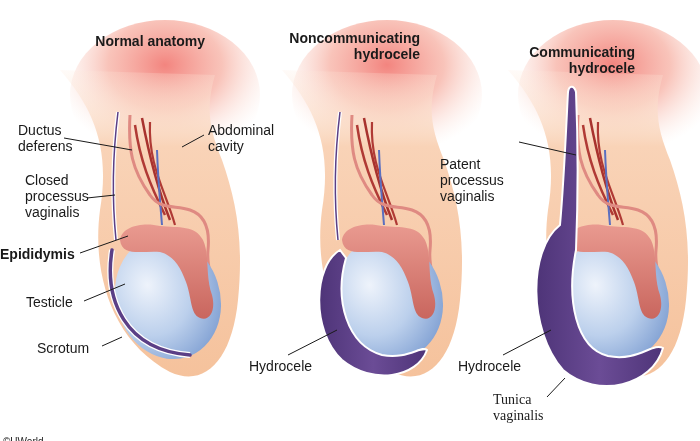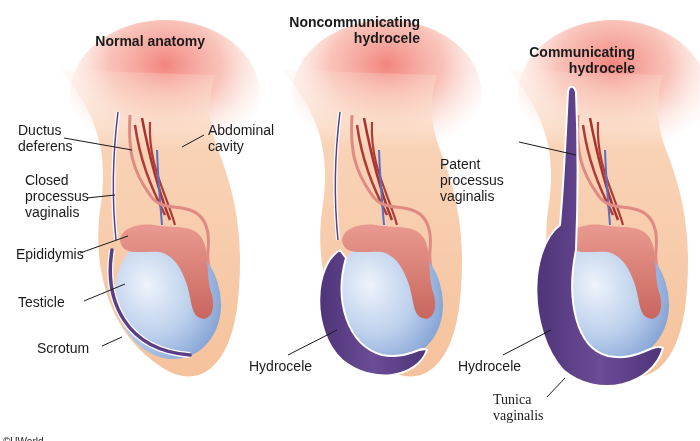--- a/index.html
+++ b/index.html
@@ -87,34 +87,34 @@
     <line x1="84" y1="301" x2="125" y2="284"></line>
     <line x1="102" y1="346" x2="122" y2="337"></line>
     <line x1="288" y1="355" x2="337" y2="330"></line>
     <line x1="519" y1="142" x2="576" y2="155"></line>
     <line x1="503" y1="355" x2="551" y2="330"></line>
     <line x1="547" y1="397" x2="565" y2="378"></line>
   </g>
 </svg>
 
 <div class="title" style="left:55px; top:33px; width:150px;">Normal anatomy</div>
-<div class="title" style="left:270px; top:14px; width:150px; white-space:pre-line;">Noncommunicating
+<div class="title" style="left:270px; top:30px; width:150px; white-space:pre-line;">Noncommunicating
 hydrocele</div>
 <div class="title" style="left:505px; top:44px; width:130px; white-space:pre-line;">Communicating
 hydrocele</div>
 
 <div class="lbl" style="left:18px; top:122px; white-space:pre-line;">Ductus
 deferens</div>
 <div class="lbl" style="left:208px; top:122px; white-space:pre-line;">Abdominal
 cavity</div>
 <div class="lbl" style="left:9px; top:172px; white-space:pre-line;margin-left:16px;">Closed
 processus
 vaginalis</div>
-<div class="lbl" style="left:16px; top:246px;">Epididymis</div>
-<div class="lbl" style="left:18px; top:294px;">Testicle</div>
+<div class="lbl" style="left:0px; top:246px;font-weight:bold;">Epididymis</div>
+<div class="lbl" style="left:26px; top:294px;">Testicle</div>
 <div class="lbl" style="left:37px; top:340px;">Scrotum</div>
 
 <div class="lbl" style="left:249px; top:358px;">Hydrocele</div>
 
 <div class="lbl" style="left:440px; top:112px; white-space:pre-line;margin-top:44px;">Patent
 processus
 vaginalis</div>
 <div class="lbl" style="left:458px; top:358px;">Hydrocele</div>
 <div class="lbl" style="left:493px; top:392px; white-space:pre-line;font-family:Liberation Serif, serif;">Tunica
 vaginalis</div>

